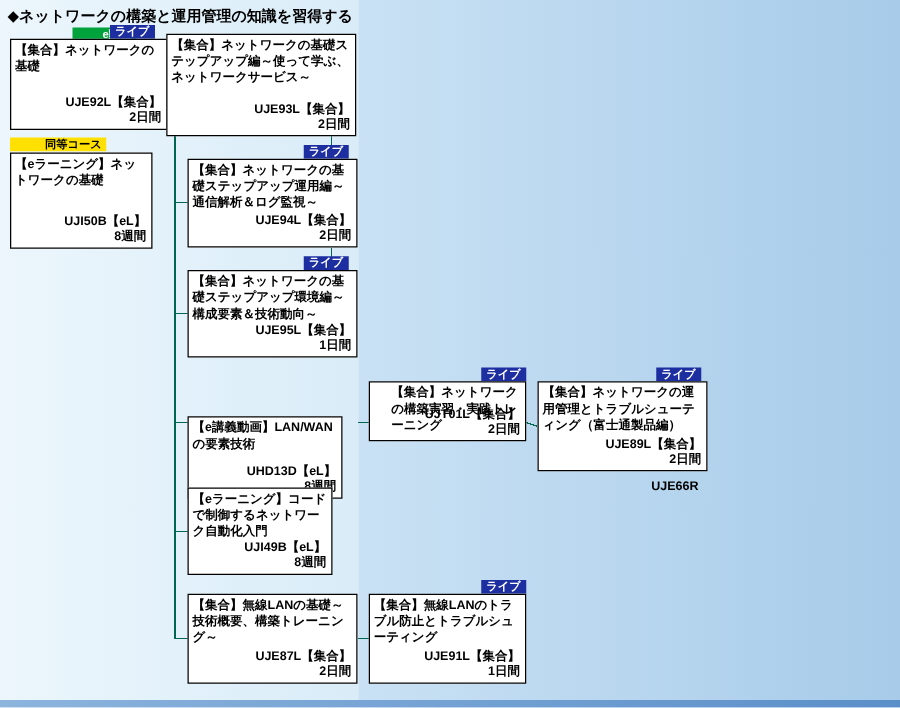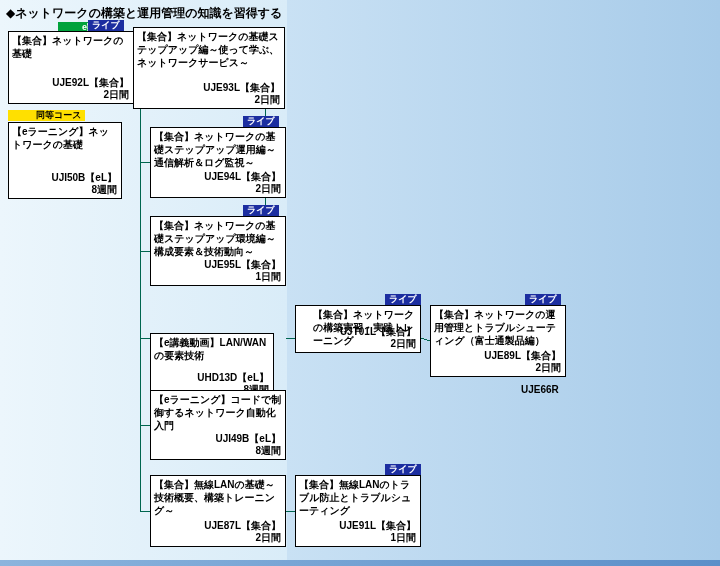--- a/index.html
+++ b/index.html
@@ -111,21 +111,21 @@
   </div>
 
   <div class="box" style="left:150px;top:305px;width:124px;height:66px;margin-top:28px;">
     <span>【e講義動画】LAN/WANの要素技術</span>
     <div class="meta">
       <div>UHD13D【eL】</div>
       <div>8週間</div>
     </div>
   </div>
 
-  <div class="box" style="left:150px;top:390px;width:136px;height:70px;">
+  <div class="box" style="left:150px;top:390px;width:116px;height:70px;">
     <span>【eラーニング】コードで制御するネットワーク自動化入門</span>
     <div class="meta">
       <div>UJI49B【eL】</div>
       <div>8週間</div>
     </div>
   </div>
 
   <div class="box" style="left:150px;top:475px;width:136px;height:72px;">
     <span>【集合】無線LANの基礎～技術概要、構築トレーニング～</span>
     <div class="meta">

